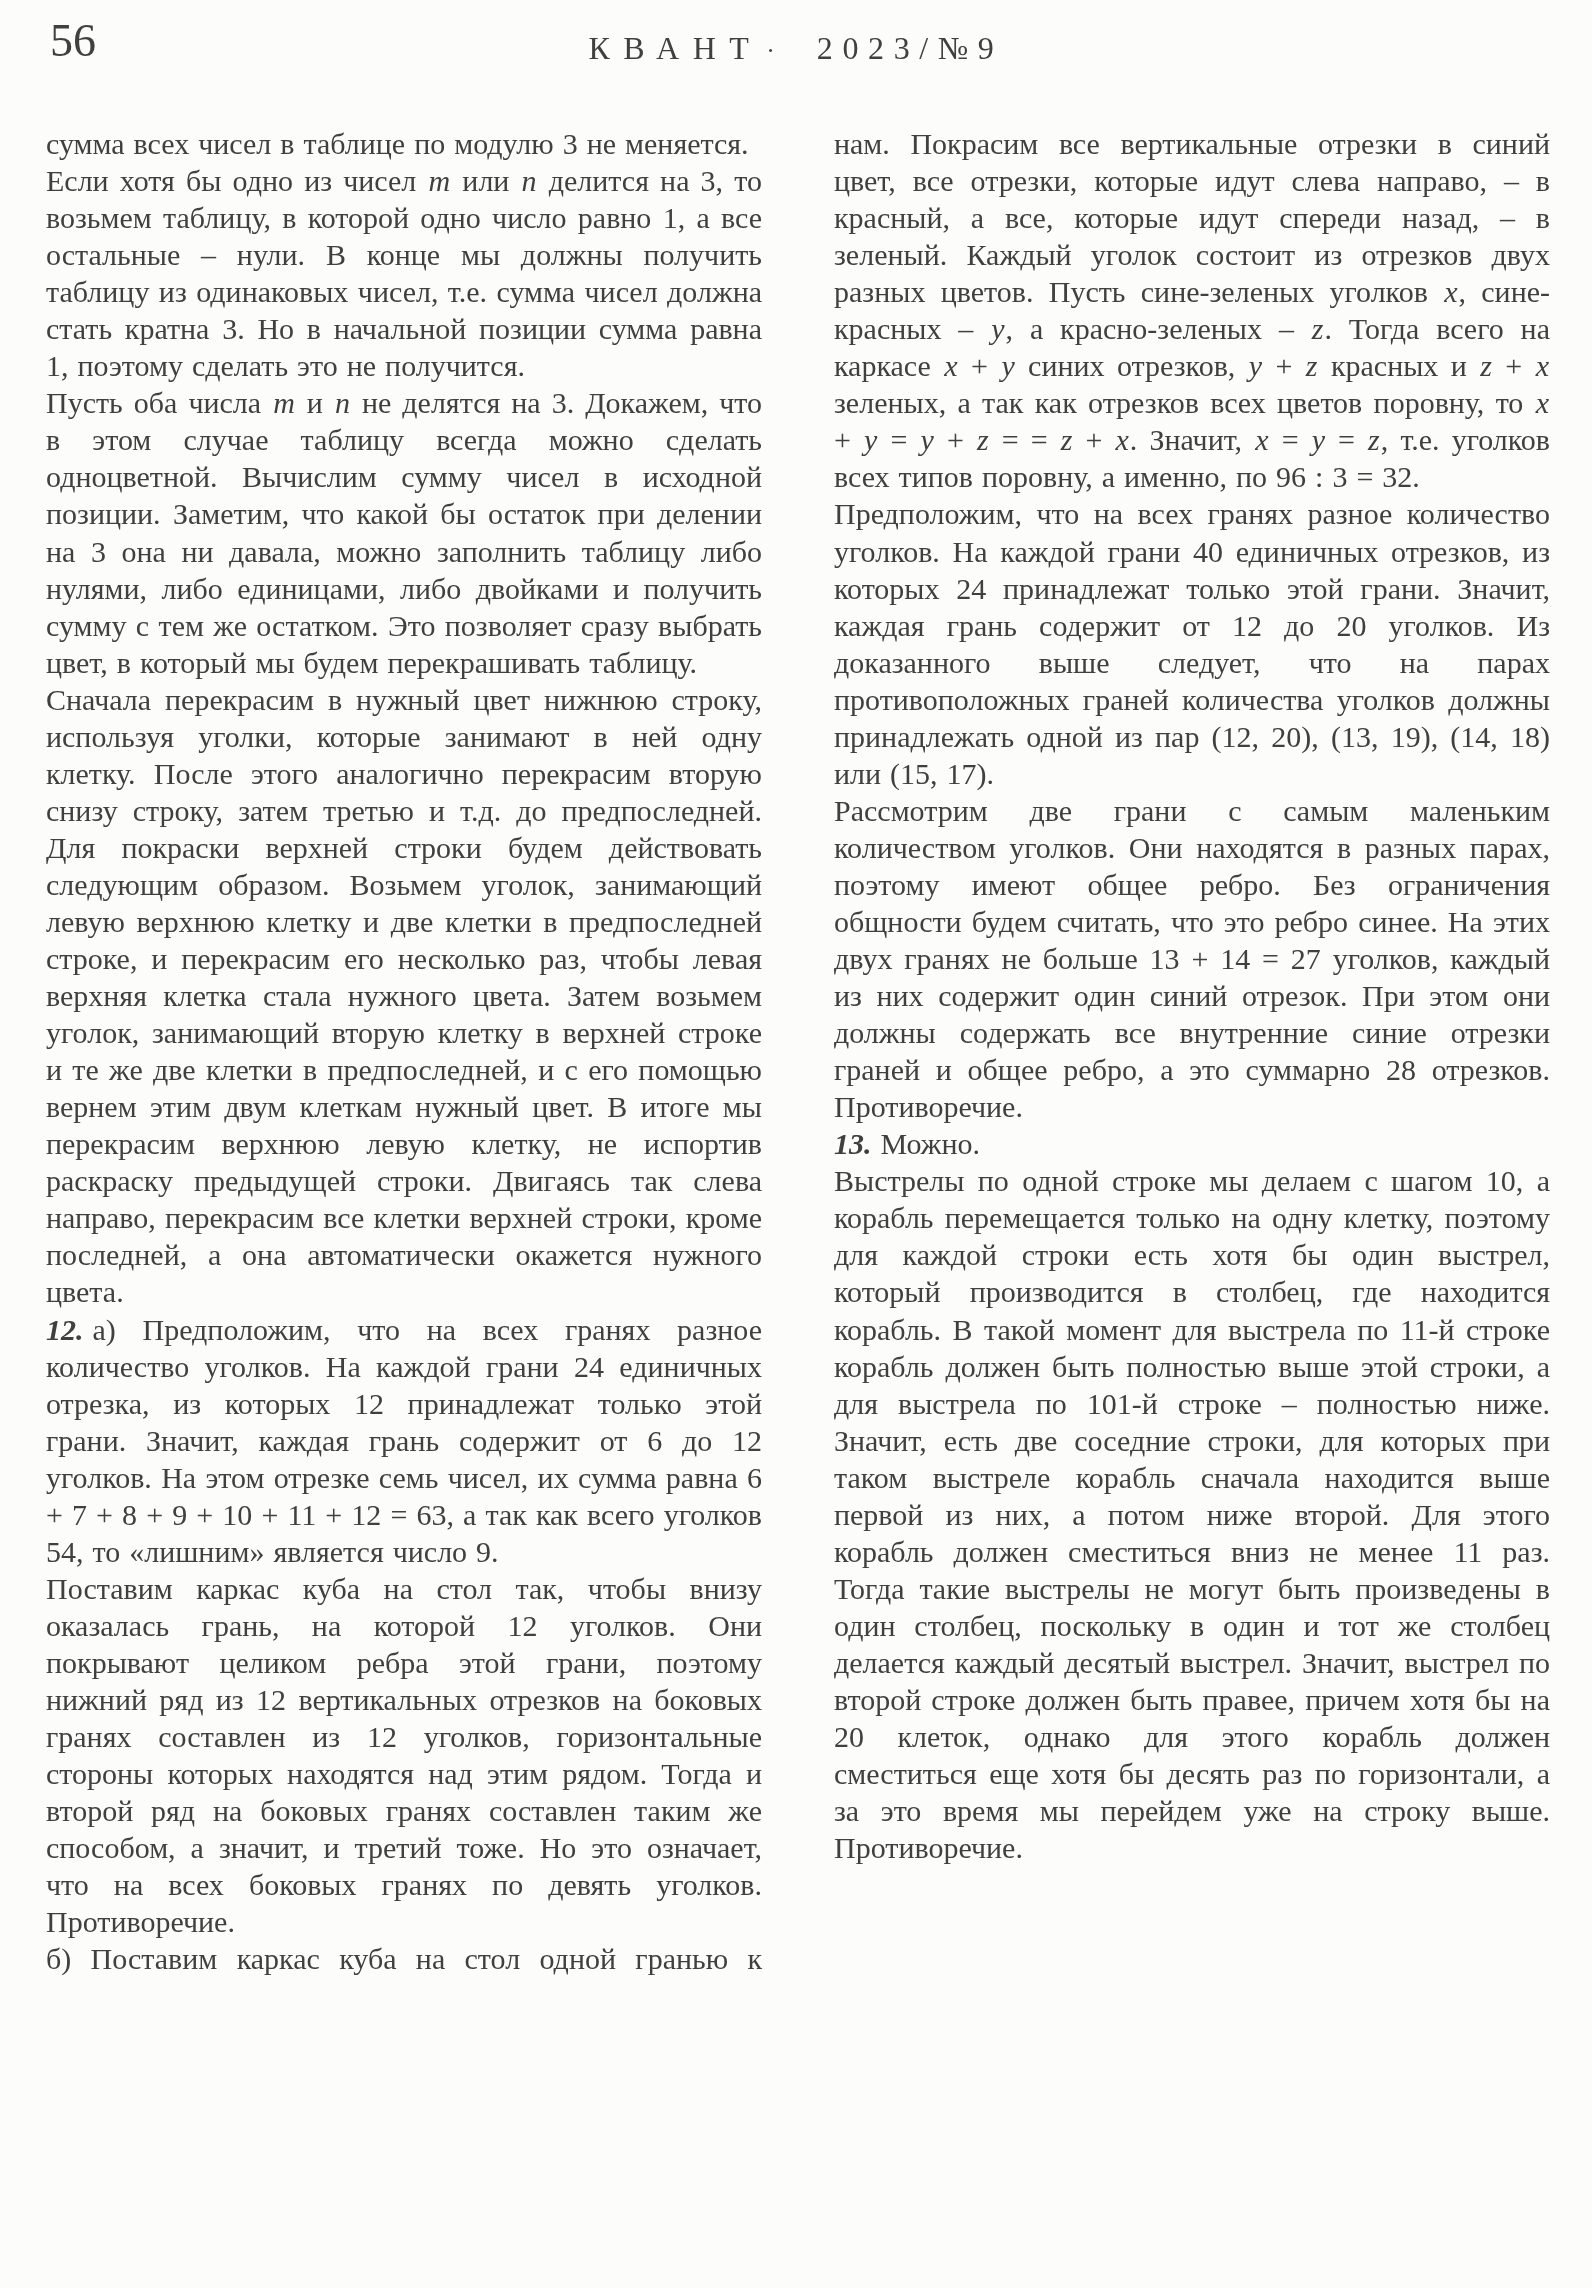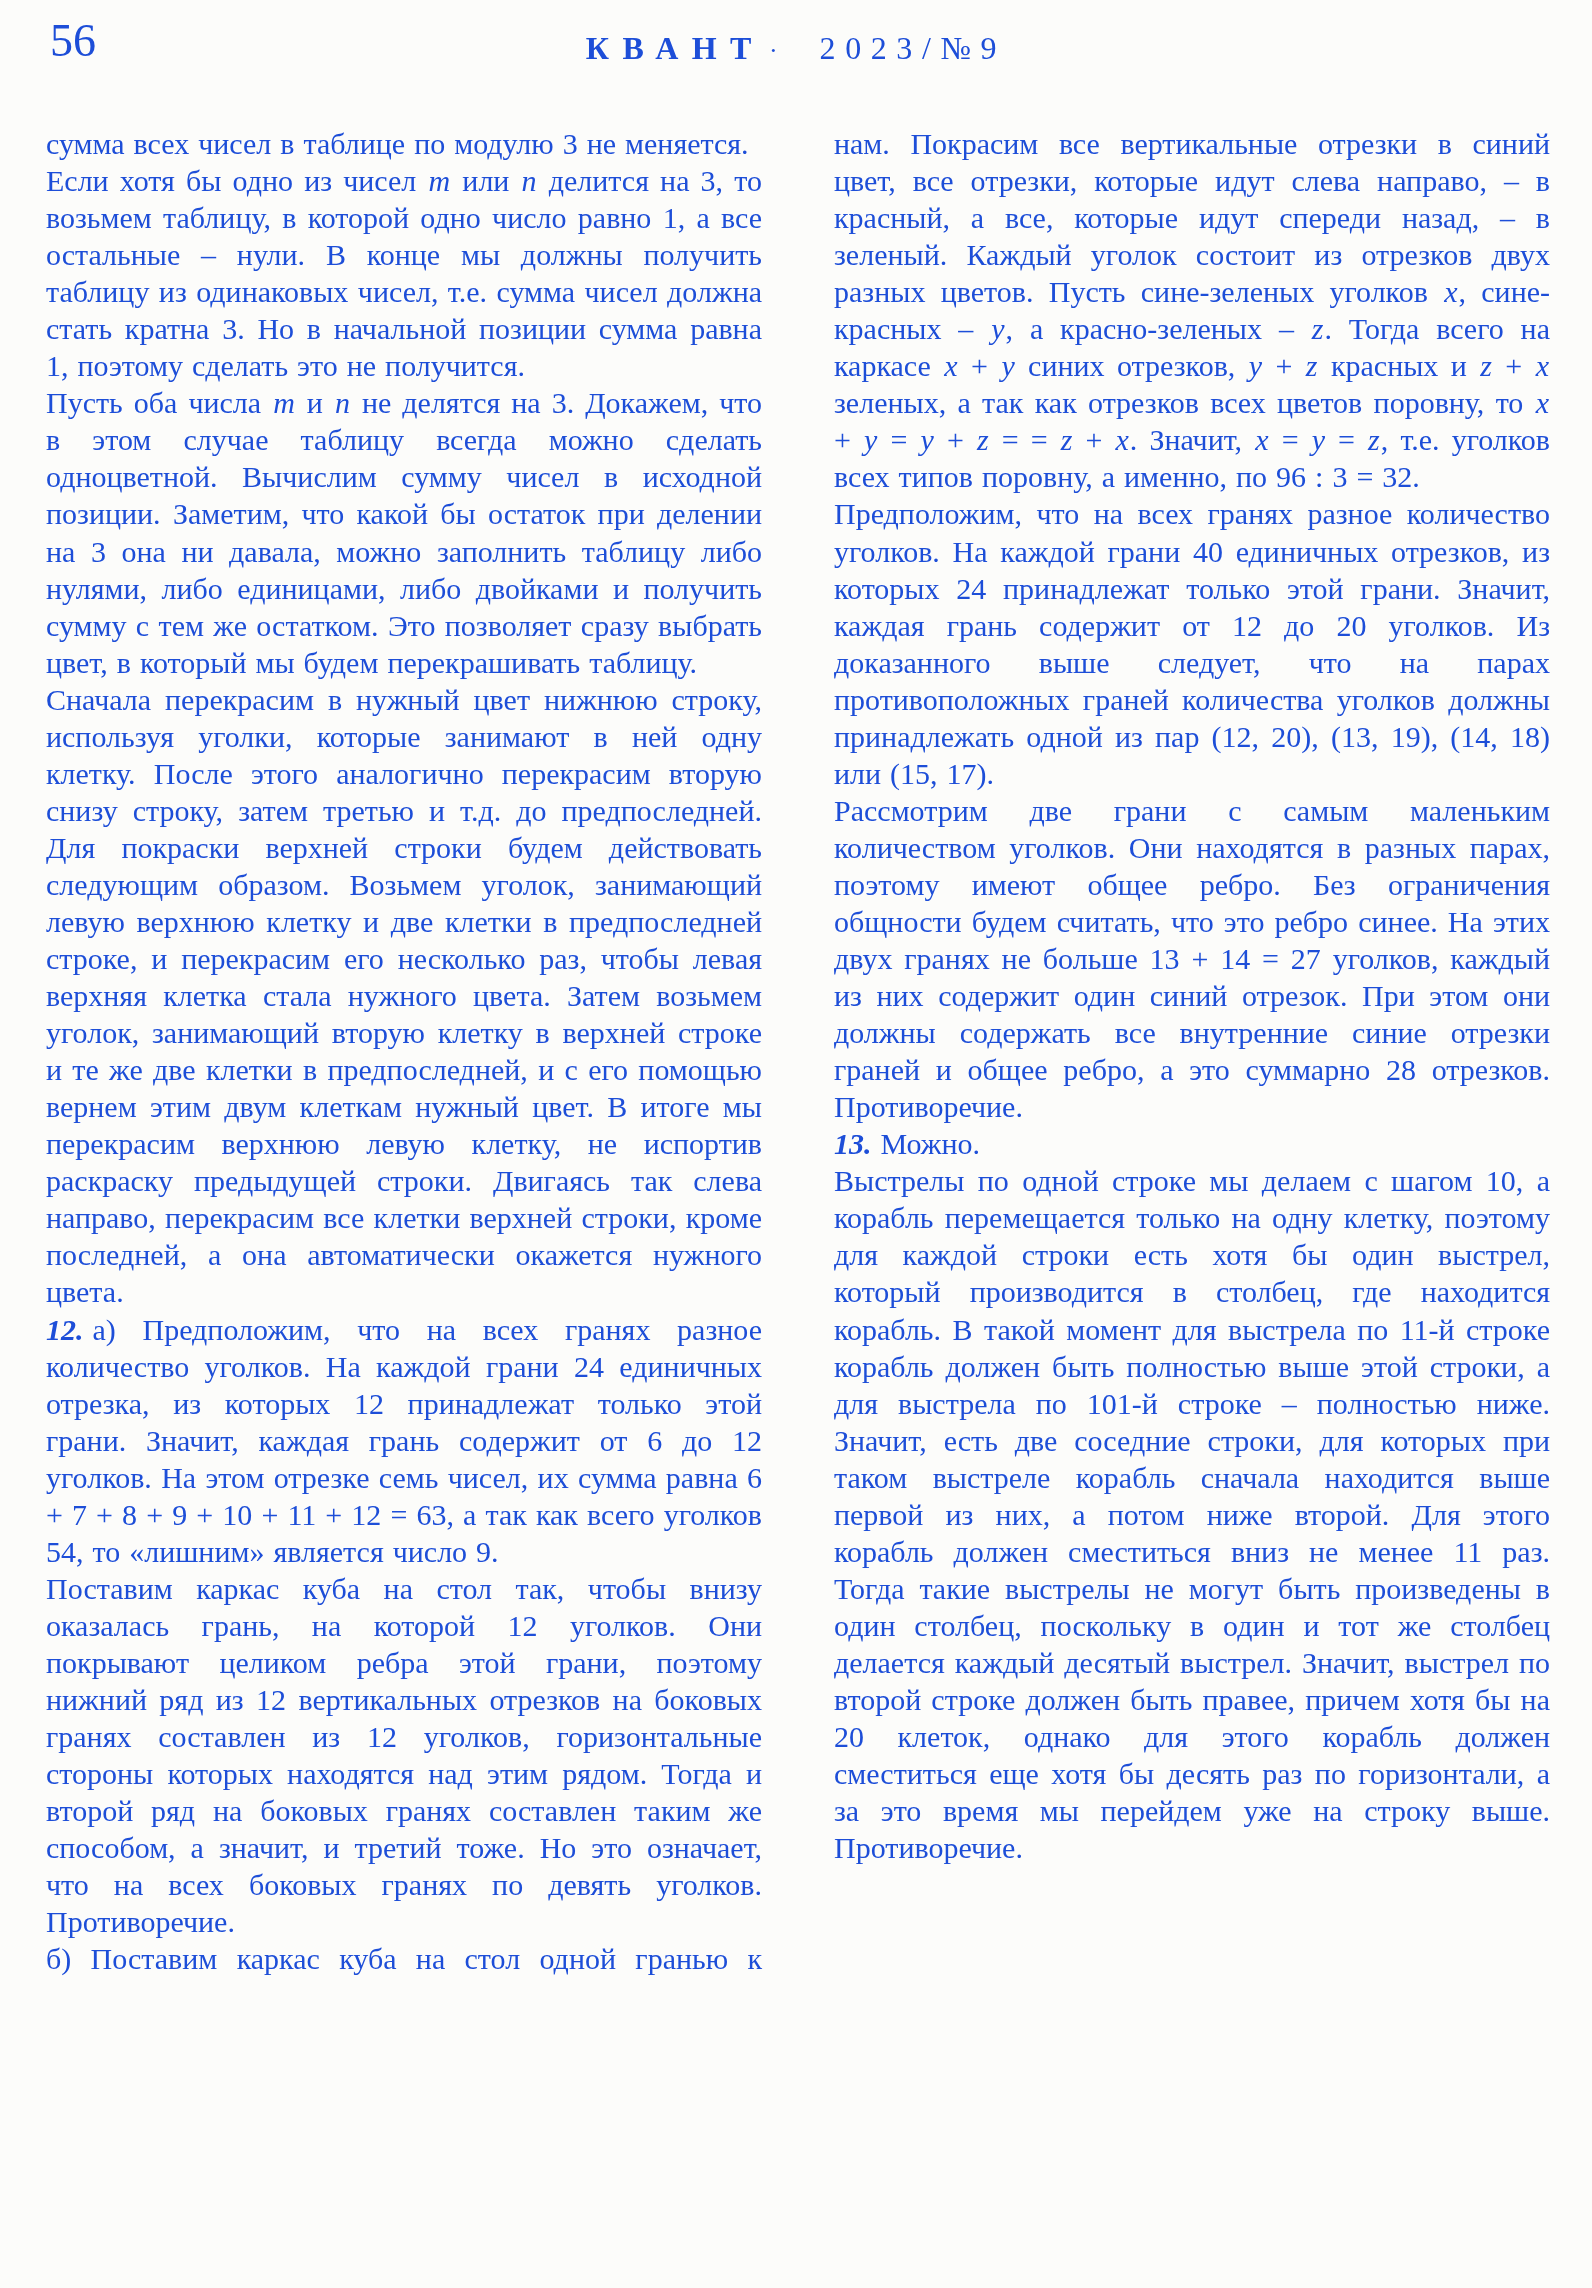--- a/index.html
+++ b/index.html
@@ -2,42 +2,42 @@
 <html lang="ru"><head>
 <meta charset="utf-8">
 <style>
   html, body { margin: 0; padding: 0; background: #e9e9e7; }
   .page {
     position: relative;
     width: 1592px;
     height: 2289px;
     margin: 0 auto;
     background: #fcfcfa;
-    color: #1d4ed8;
+    color: #404040;
     font-family: "Liberation Serif", "DejaVu Serif", serif;
     overflow: hidden;
   }
   .page-number {
     position: absolute;
     top: 18px;
     left: 50px;
     font-size: 46px;
     line-height: 1;
   }
   .header-center {
     position: absolute;
     top: 32px;
     left: 0;
     right: 0;
     text-align: center;
     font-size: 32px;
     line-height: 1;
     white-space: nowrap;
   }
-  .j-title  { font-weight: bold; letter-spacing: 0.42em; }
+  .j-title  { font-weight: normal; letter-spacing: 0.42em; }
   .j-sep    { margin: 0 10px 0 4px; font-size: 26px; }
   .j-issue  { letter-spacing: 0.30em; margin-left: 32px; }
   .content {
     position: absolute;
     top: 125px;
     left: 46px;
     right: 42px;
     bottom: 0;
     display: flex;
     gap: 72px;

